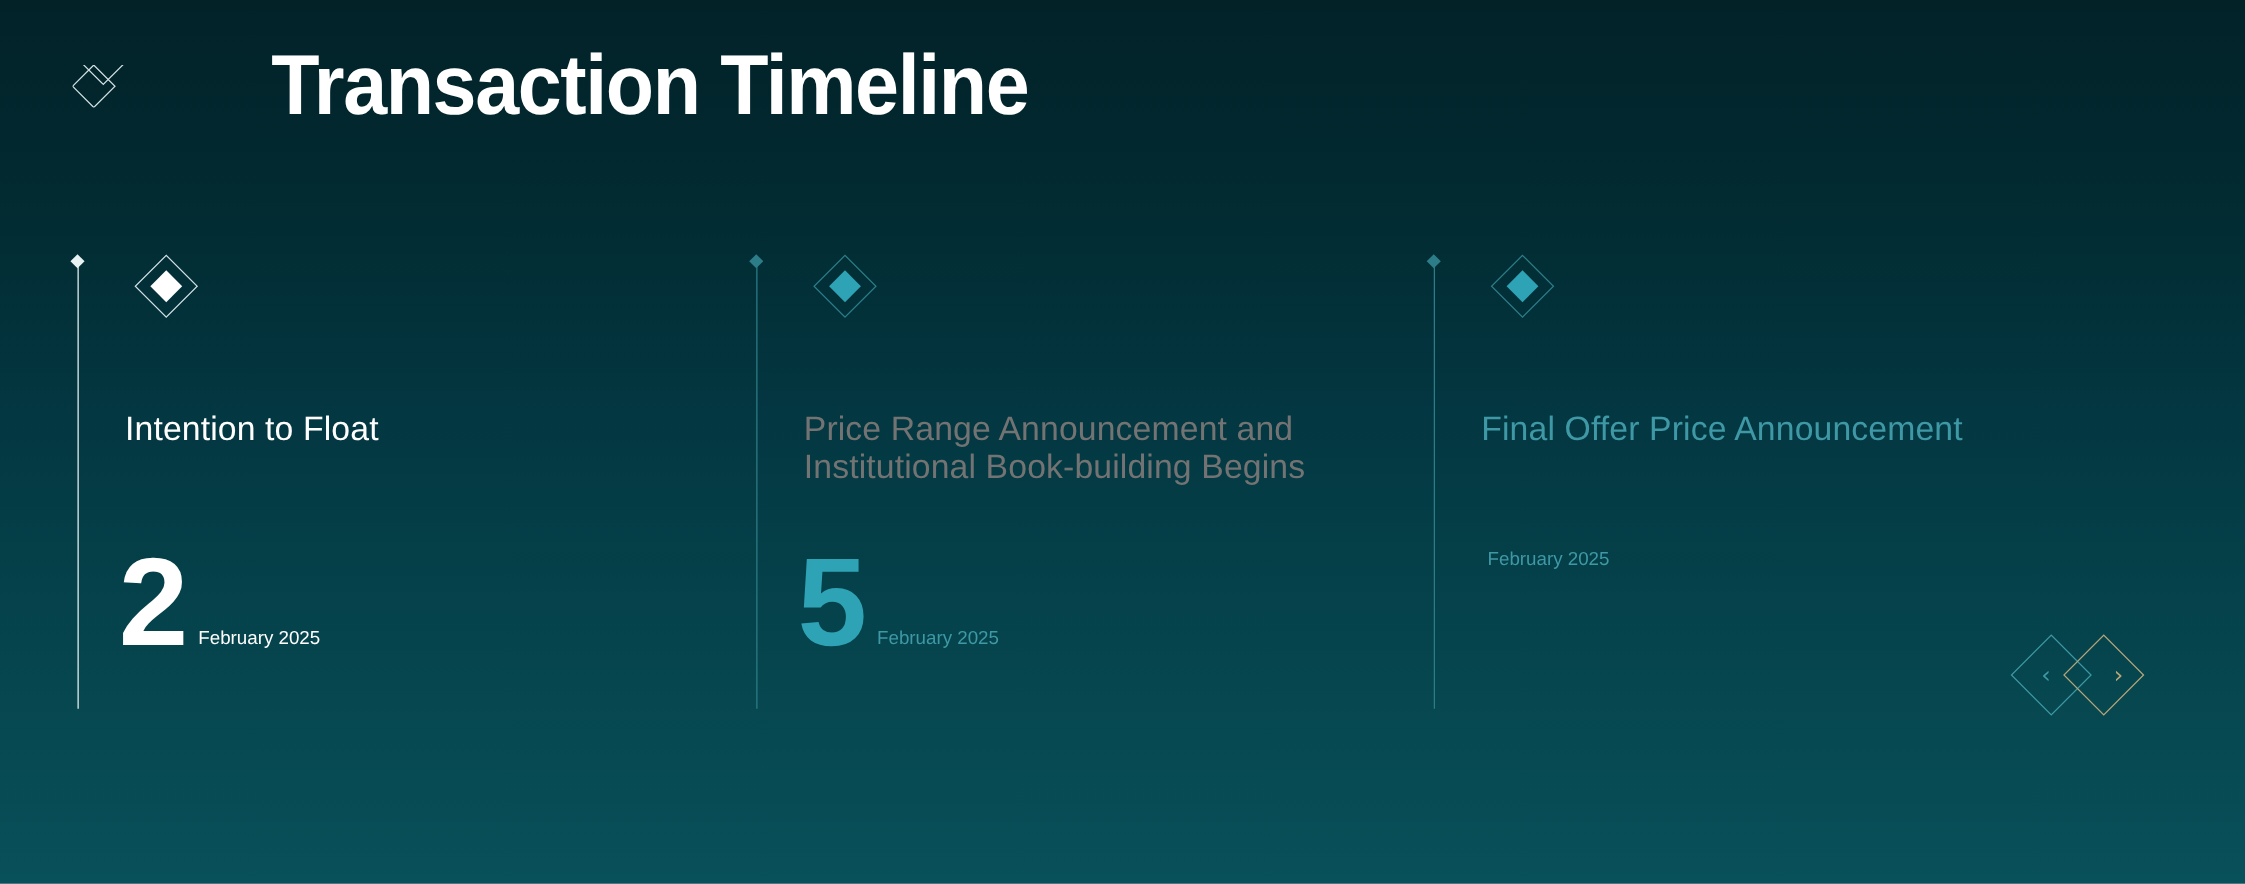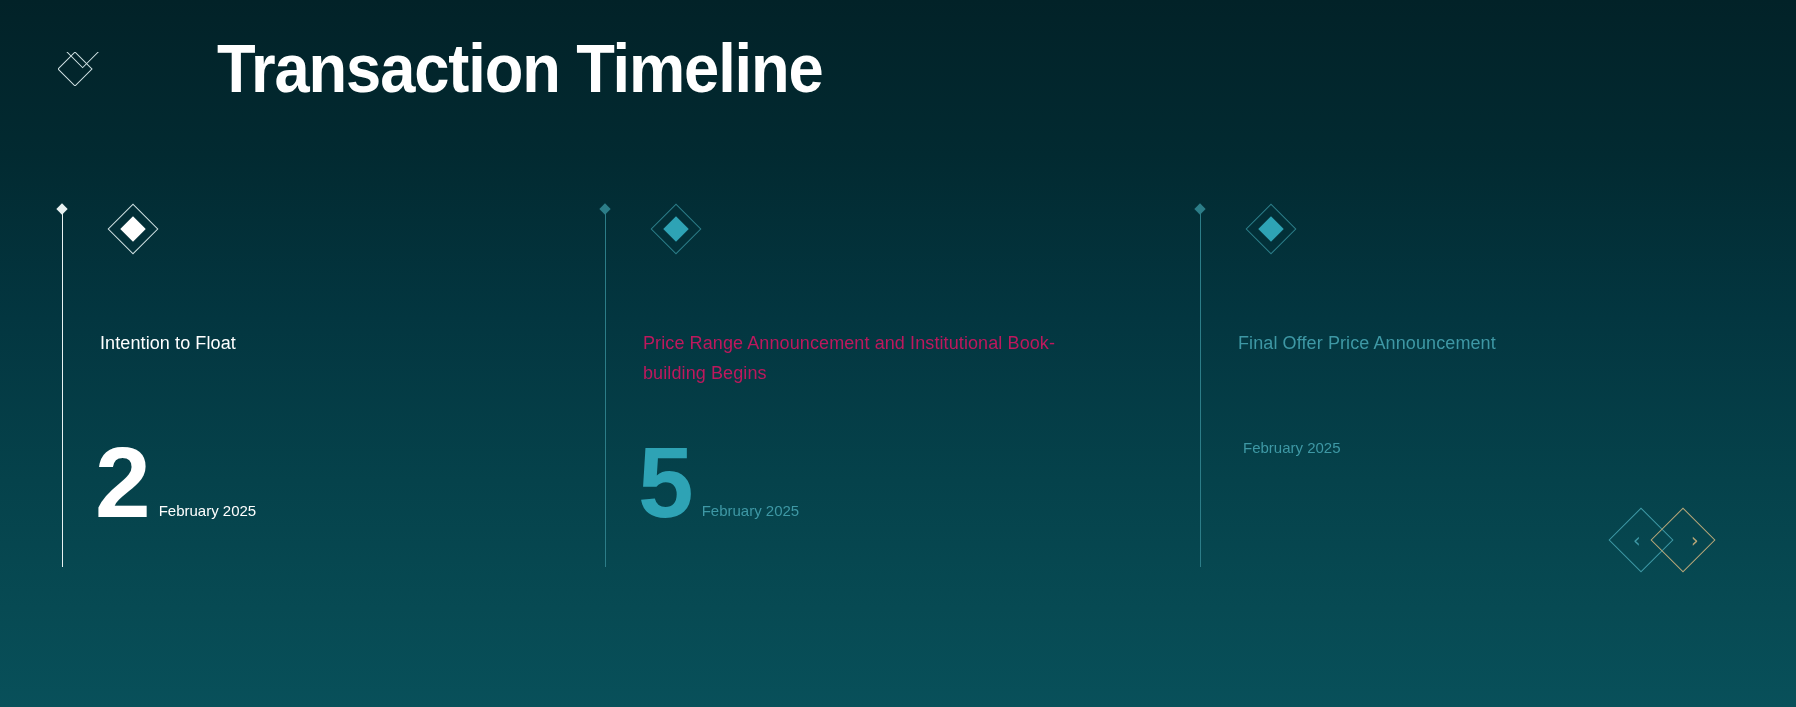--- a/index.html
+++ b/index.html
@@ -48,21 +48,21 @@
     width:100%; height:707px;
   }
   .milestone {
     position:absolute;
     top:200px;
     width:520px;
     height:400px;
   }
   .m0 { left:62px; }
   .m1 { left:605px; }
-  .m2 { left:1200px; }
+  .m2 { left:1147px; }
 
   .axis {
     position:absolute;
     left:0; top:5px;
     width:1px;
     height:362px;
   }
   .axis .stem {
     position:absolute;
     left:0; top:8px;
@@ -92,21 +92,21 @@
     left:17px; top:17px;
     width:18px; height:18px;
     transform:rotate(45deg);
   }
 
   .ms-label {
     position:absolute;
     left:38px;
     top:128px;
     width:440px;
-    font-size:18px;
+    font-size:27px;
     line-height:30px;
     font-weight:400;
     letter-spacing:0.1px;
   }
 
   .ms-date {
     position:absolute;
     left:33px;
     top:240px;
     display:flex;
@@ -188,21 +188,21 @@
 
   <div class="milestone m1">
     <div class="axis">
       <div class="cap" style="background:#2c7d88"></div>
       <div class="stem" style="background:#2c7d88"></div>
     </div>
     <div class="marker">
       <div class="ring" style="border-color:#2c7d88"></div>
       <div class="core" style="background:#2ea3b5"></div>
     </div>
-    <div class="ms-label" style="color:#be185d">Price Range Announcement and Institutional Book-building Begins</div>
+    <div class="ms-label" style="color:#737373">Price Range Announcement and Institutional Book-building Begins</div>
     <div class="ms-date">
       <span class="ms-day" style="color:#2ea3b5">5</span>
       <span class="ms-month" style="color:#3e98a5">February 2025</span>
     </div>
   </div>
 
   <div class="milestone m2">
     <div class="axis">
       <div class="cap" style="background:#2c7d88"></div>
       <div class="stem" style="background:#2c7d88"></div>

